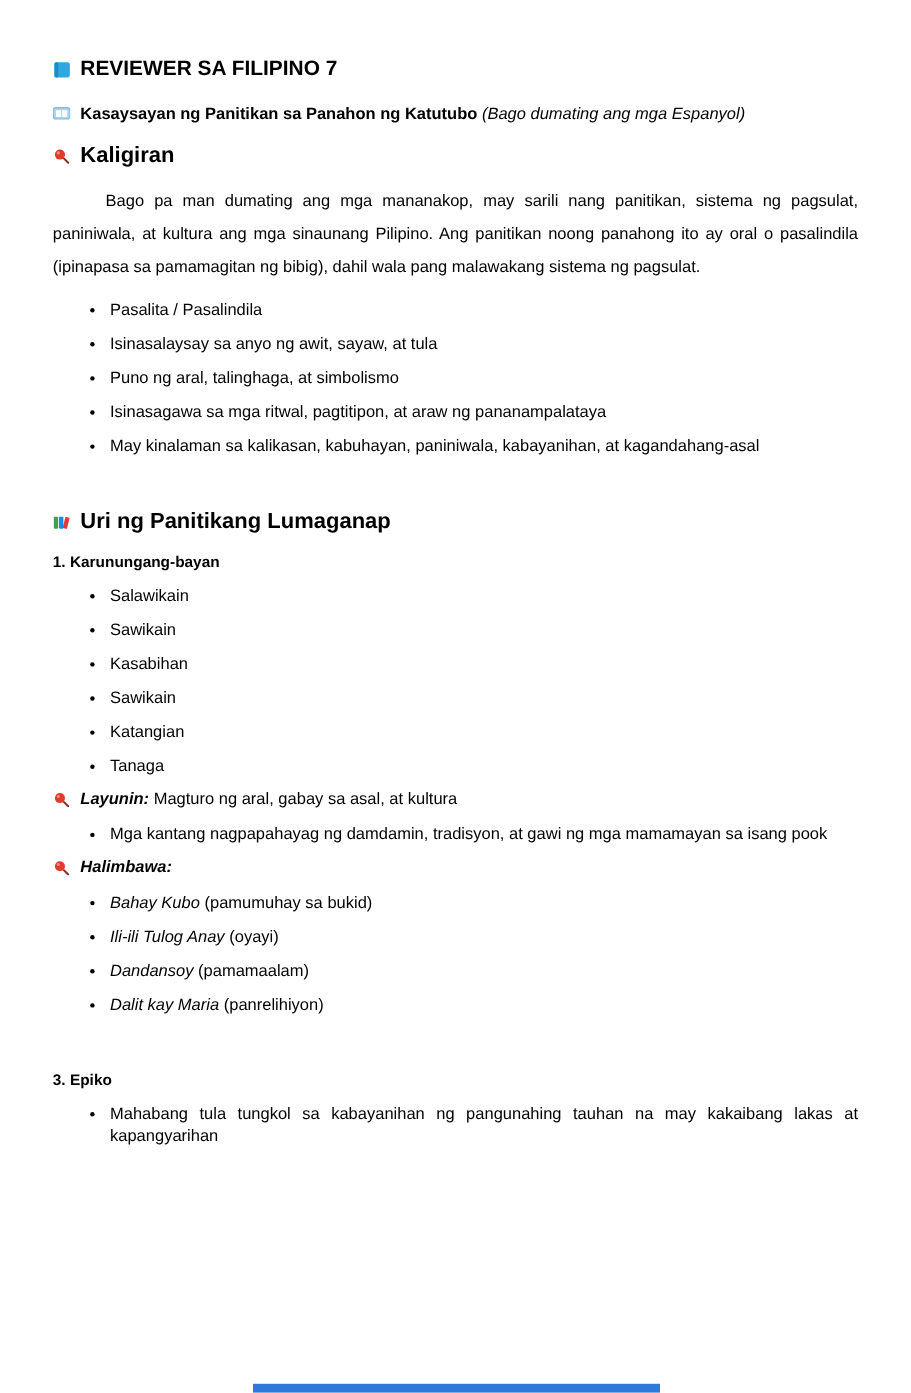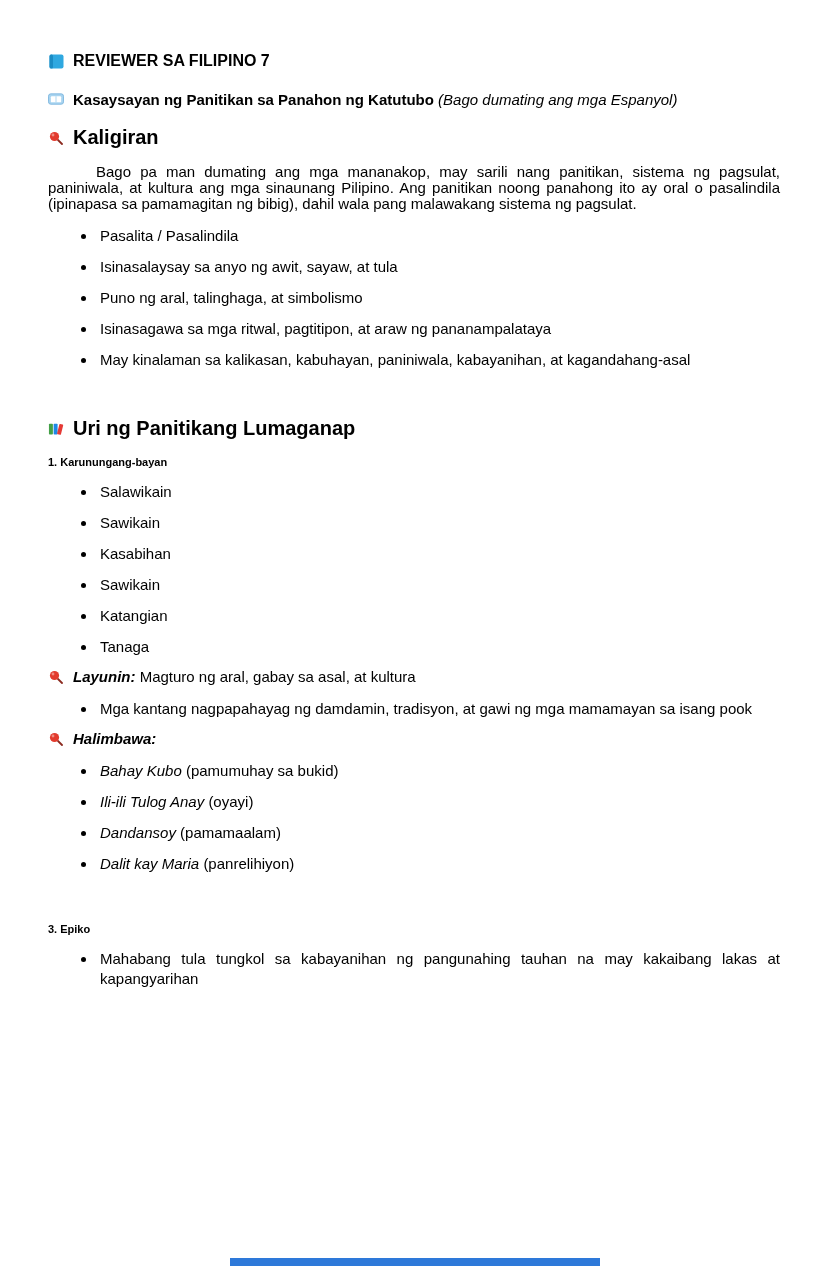--- a/index.html
+++ b/index.html
@@ -27,54 +27,54 @@
   .icon {
     display: inline-flex;
     width: 16px;
     height: 16px;
     align-items: center;
     justify-content: center;
     flex: 0 0 auto;
   }
   .title-text {
     font-weight: bold;
-    font-size: 16px;
+    font-size: 19px;
   }
   .subtitle-row { margin-top: 21px; }
   .b { font-weight: bold; }
   .i { font-style: italic; }
   .bi { font-weight: bold; font-style: italic; }
   .section-heading {
     font-weight: bold;
     font-size: 20px;
   }
   .kaligiran-row { margin-top: 18px; }
   .para {
     margin: 15px 0 0 0;
     text-align: justify;
     text-indent: 48px;
-    line-height: 16px;
+    line-height: 30px;
   }
   .katangian-row { margin-top: 45px; }
   .uri-row { margin-top: 47px; }
   ul.bullets {
     margin: 14px 0 0 0;
     padding: 0 0 0 49px;
   }
   ul.bullets li {
     margin-bottom: 11px;
     line-height: 20px;
     padding-left: 3px;
   }
   ul.bullets li.justify {
     text-align: justify;
   }
   .num-heading {
     font-weight: bold;
-    font-size: 11px;
+    font-size: 14px;
     margin-top: 16px;
   }
   .note-row { }
   .sub2-heading { margin-top: 51px; }
   .halimbawa-row { margin-top: 11px; }
   .sub3-heading { margin-top: 49px; }
   .bottom-bar {
     position: absolute;
     left: 230px;
     bottom: 0;

